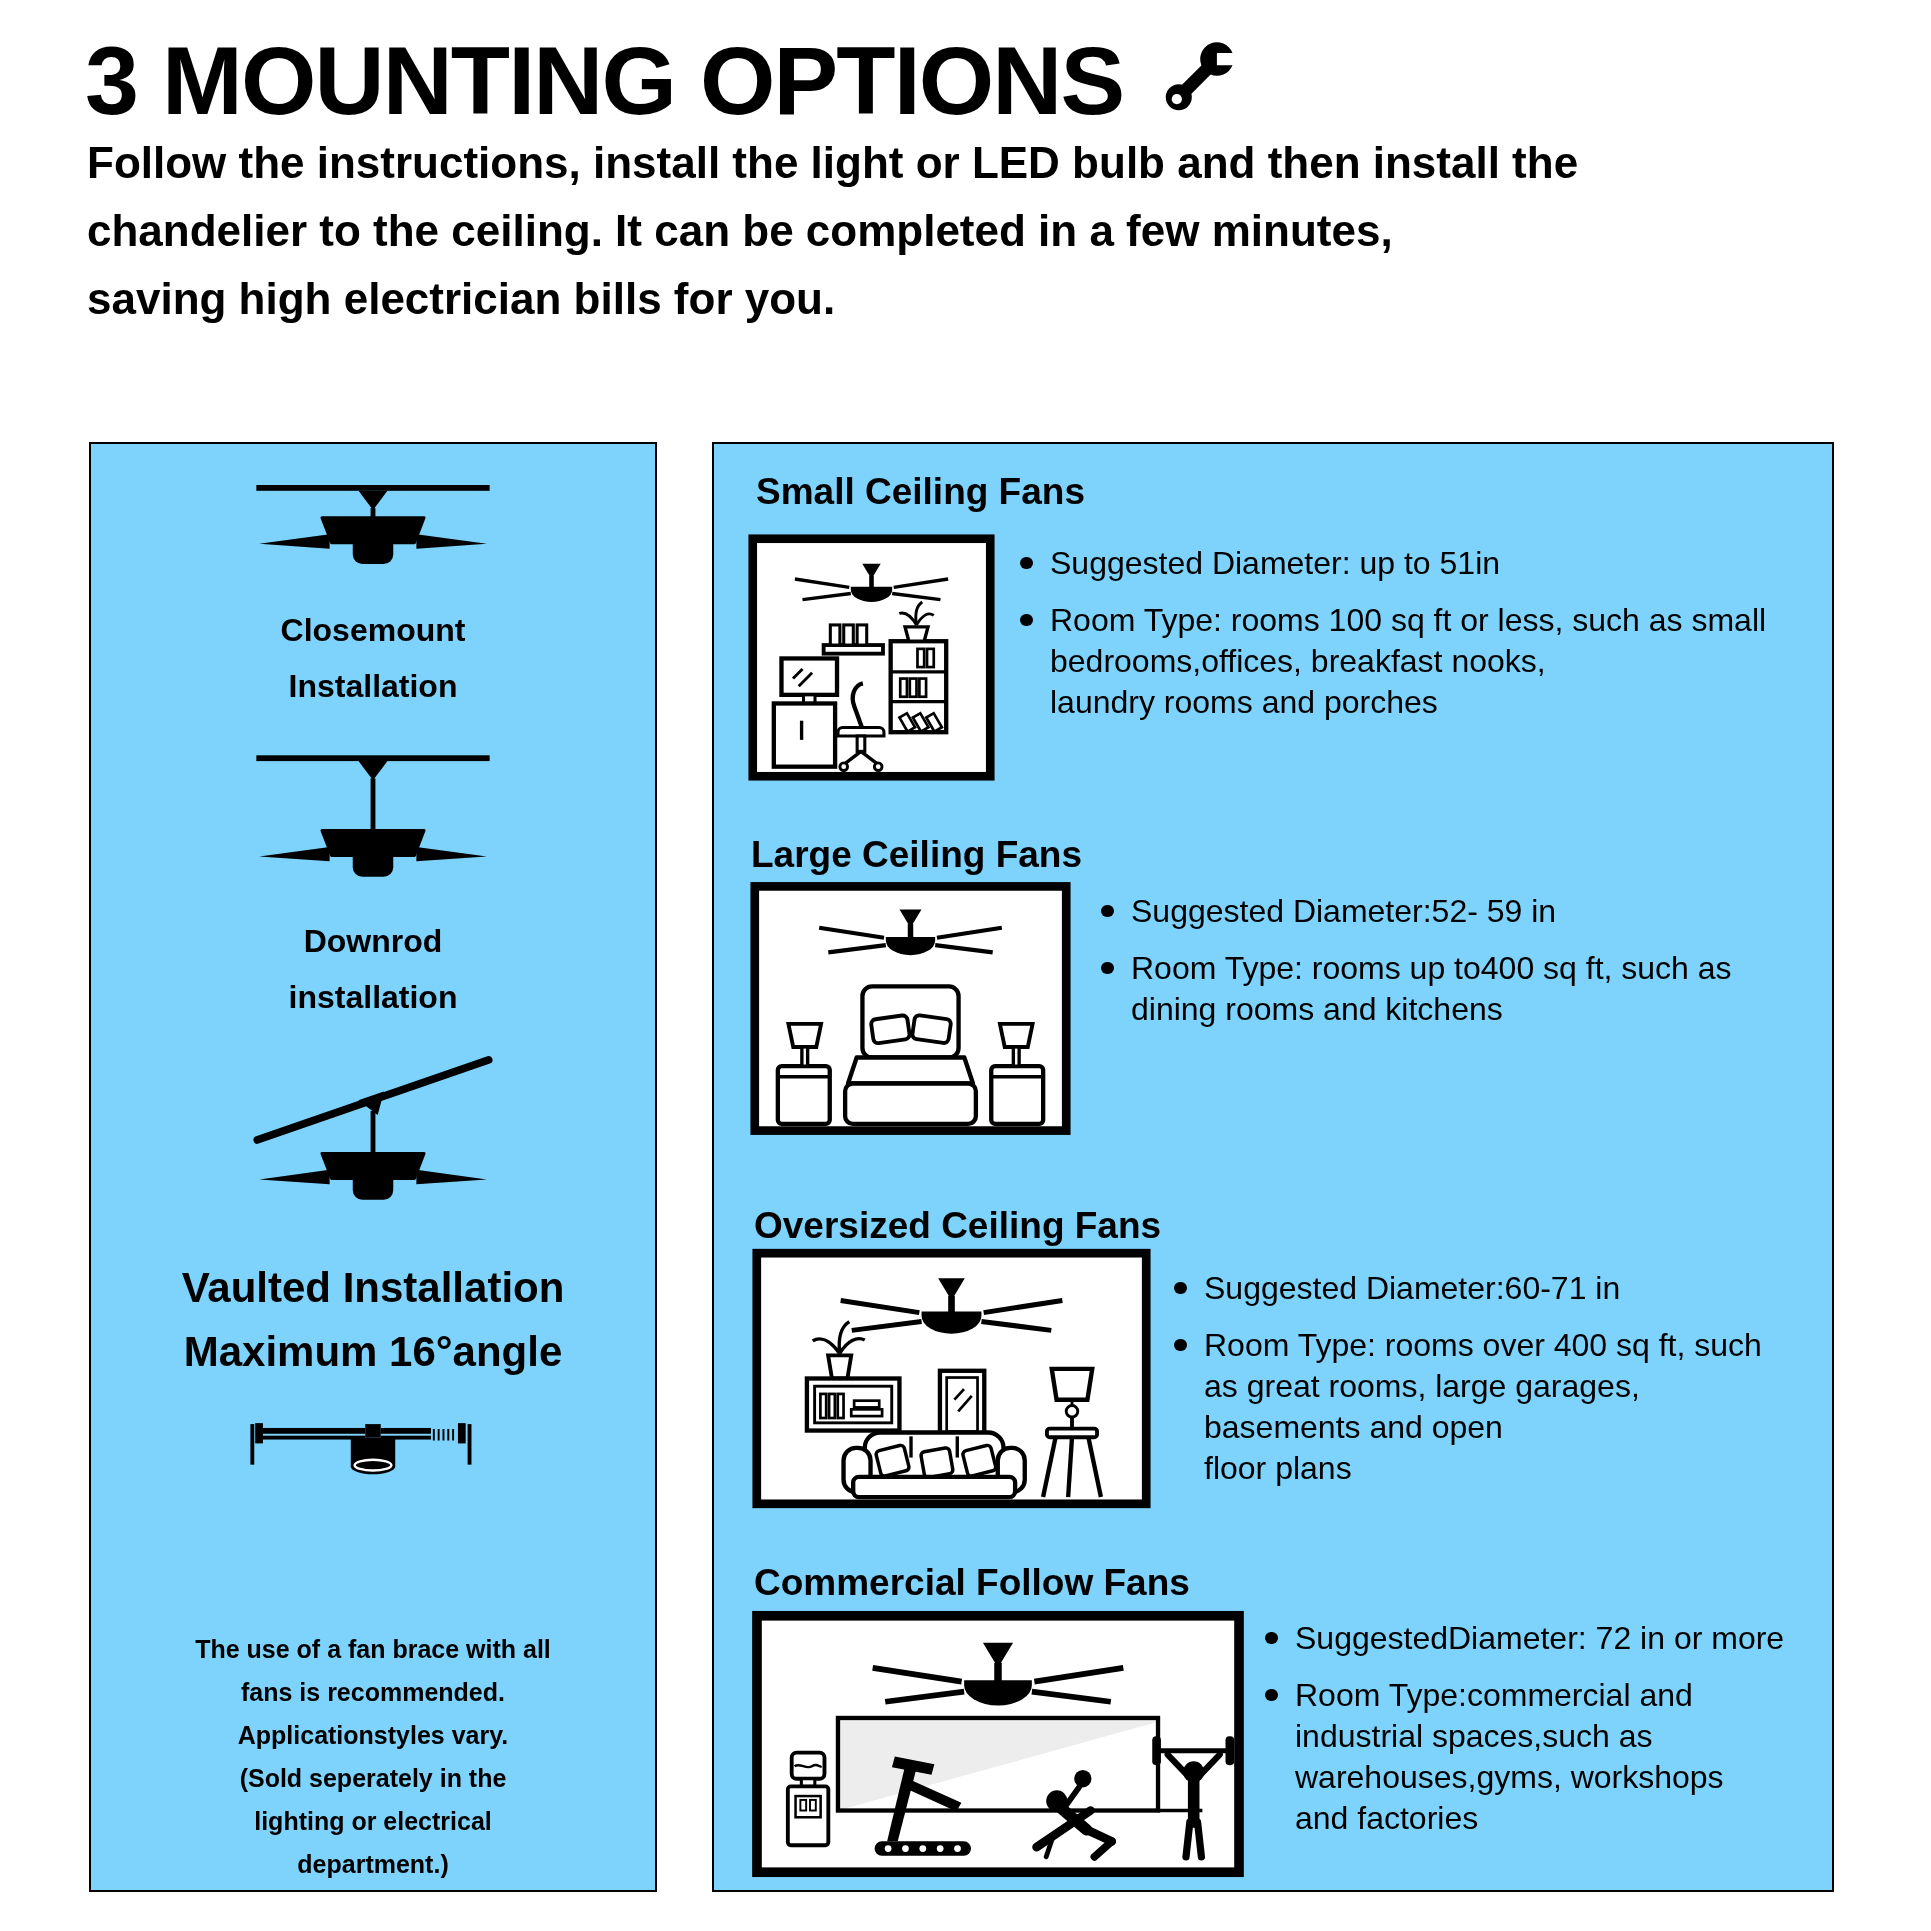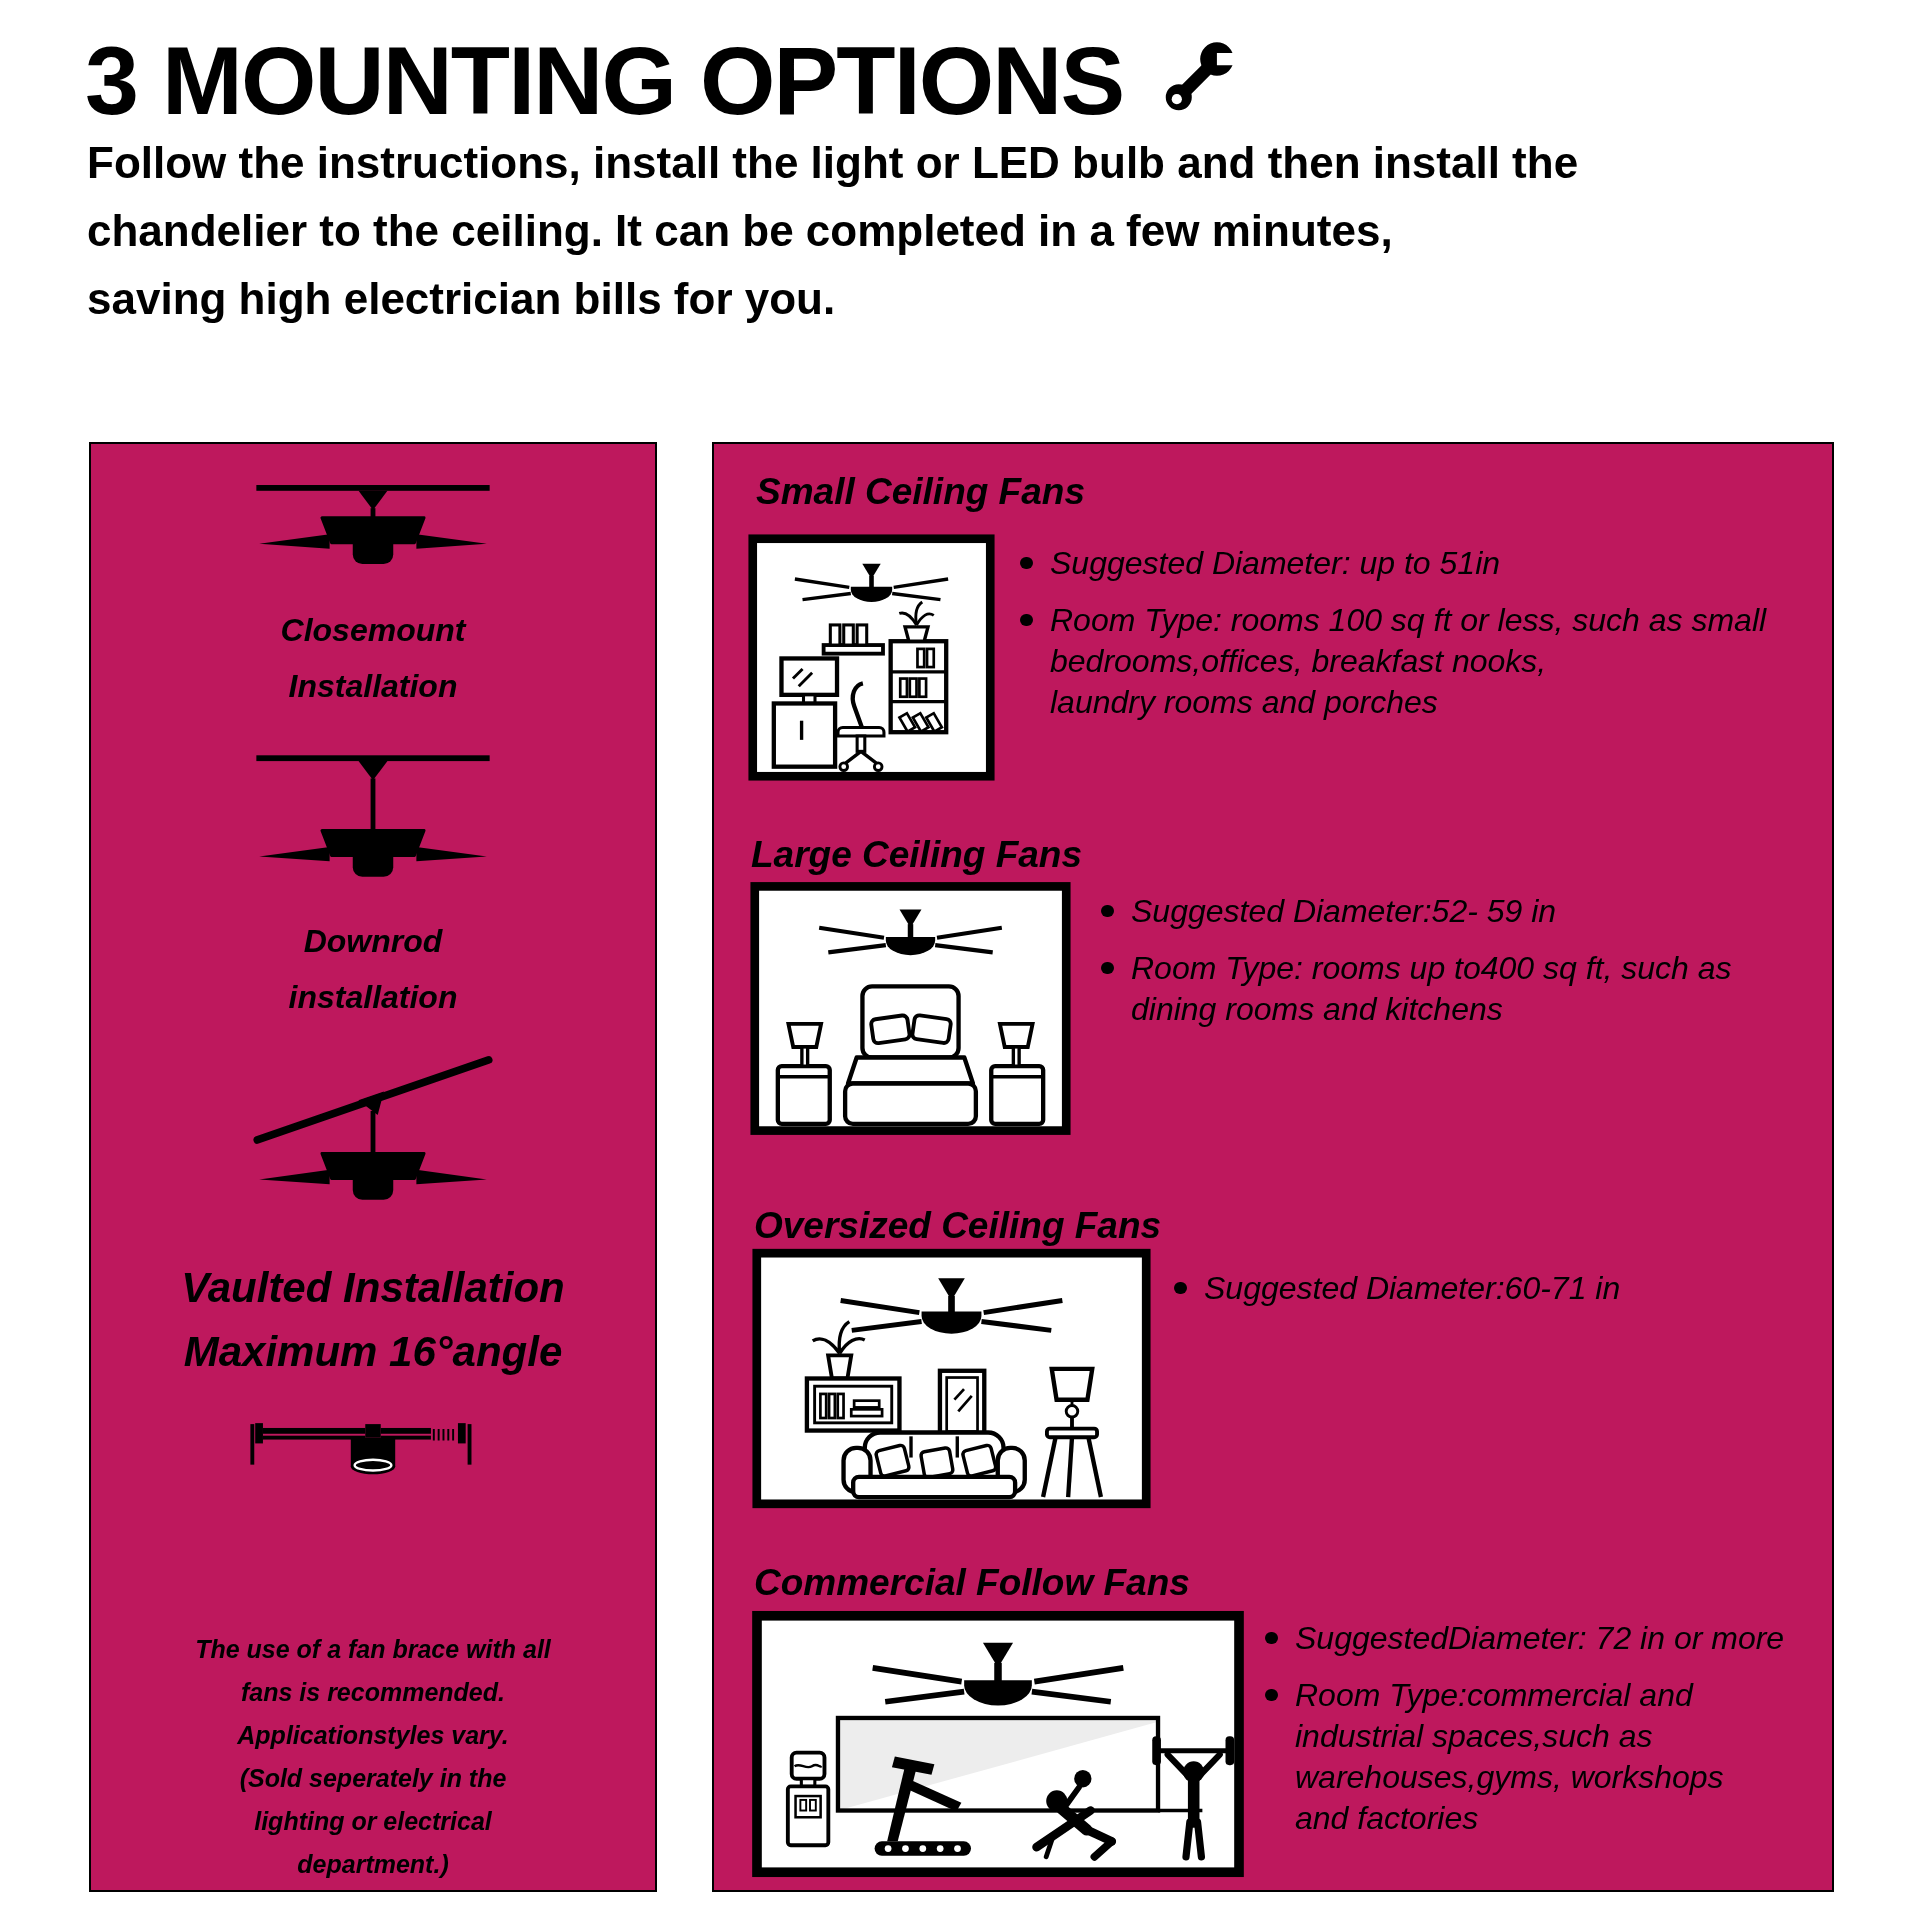--- a/index.html
+++ b/index.html
@@ -6,21 +6,21 @@
   body{position:relative;width:1931px;height:1931px;overflow:hidden;
        font-family:"Liberation Sans",sans-serif;color:#000;}
 
   
   .title-row{position:absolute;left:85px;top:25px;display:flex;gap:29px;}
   .title-text{font-size:97px;font-weight:bold;letter-spacing:-1.9px;white-space:nowrap;}
   .wrench{width:93px;height:93px;margin-top:5.8px;}
   .intro{position:absolute;left:87px;top:129px;font-size:44px;line-height:68px;font-weight:700;}
 
   
-  .panel{position:absolute;border:2.9px solid #000;background:#be185d;font-style:italic;}
+  .panel{position:absolute;border:2.9px solid #000;background:#7dd3fc;}
   .left-panel{left:89px;top:442px;width:564px;height:1446px;}
   .right-panel{left:712px;top:442px;width:1118px;height:1446px;}
 
   
   .lp-item{position:absolute;left:50%;transform:translateX(-50%);}
   .lp-icon1{top:41px;}
   .lp-icon2{top:311px;}
   .lp-icon3{top:611px;}
   .lp-icon4{top:978px;}
   .lp-label{width:100%;text-align:center;font-size:32px;font-weight:bold;line-height:56px;}
@@ -326,20 +326,29 @@
       </g>
     </svg>
   </div>
   <div class="bullets s3-b">
     <div class="bullet">
       <span class="dot"></span>
       <div class="btxt">
         <div>Suggested Diameter:60-71 in</div>
       </div>
     </div>
+    <div class="bullet">
+      <span class="dot"></span>
+      <div class="btxt">
+        <div>Room Type: rooms over 400 sq ft, such</div>
+        <div>as great rooms, large garages,</div>
+        <div>basements and open</div>
+        <div>floor plans</div>
+      </div>
+    </div>
   </div>
 
   <h2 class="sec-h s4-h">Commercial Follow Fans</h2>
   <div class="fig s4-fig">
     <svg width="494" height="268" viewBox="0 0 512 278">
       <rect x="6" y="6" width="500" height="266" fill="#fff" stroke="#000" stroke-width="10"></rect>
       <use href="#fan-outline" transform="translate(256,34) scale(1.3)"></use>
       <polygon points="90,112 422,112 422,208 90,208" fill="#ededed"></polygon>
       <polygon points="90,208 422,116 422,208" fill="#fff"></polygon>
       <rect x="90" y="112" width="332" height="96" fill="none" stroke="#000" stroke-width="4.5"></rect>

